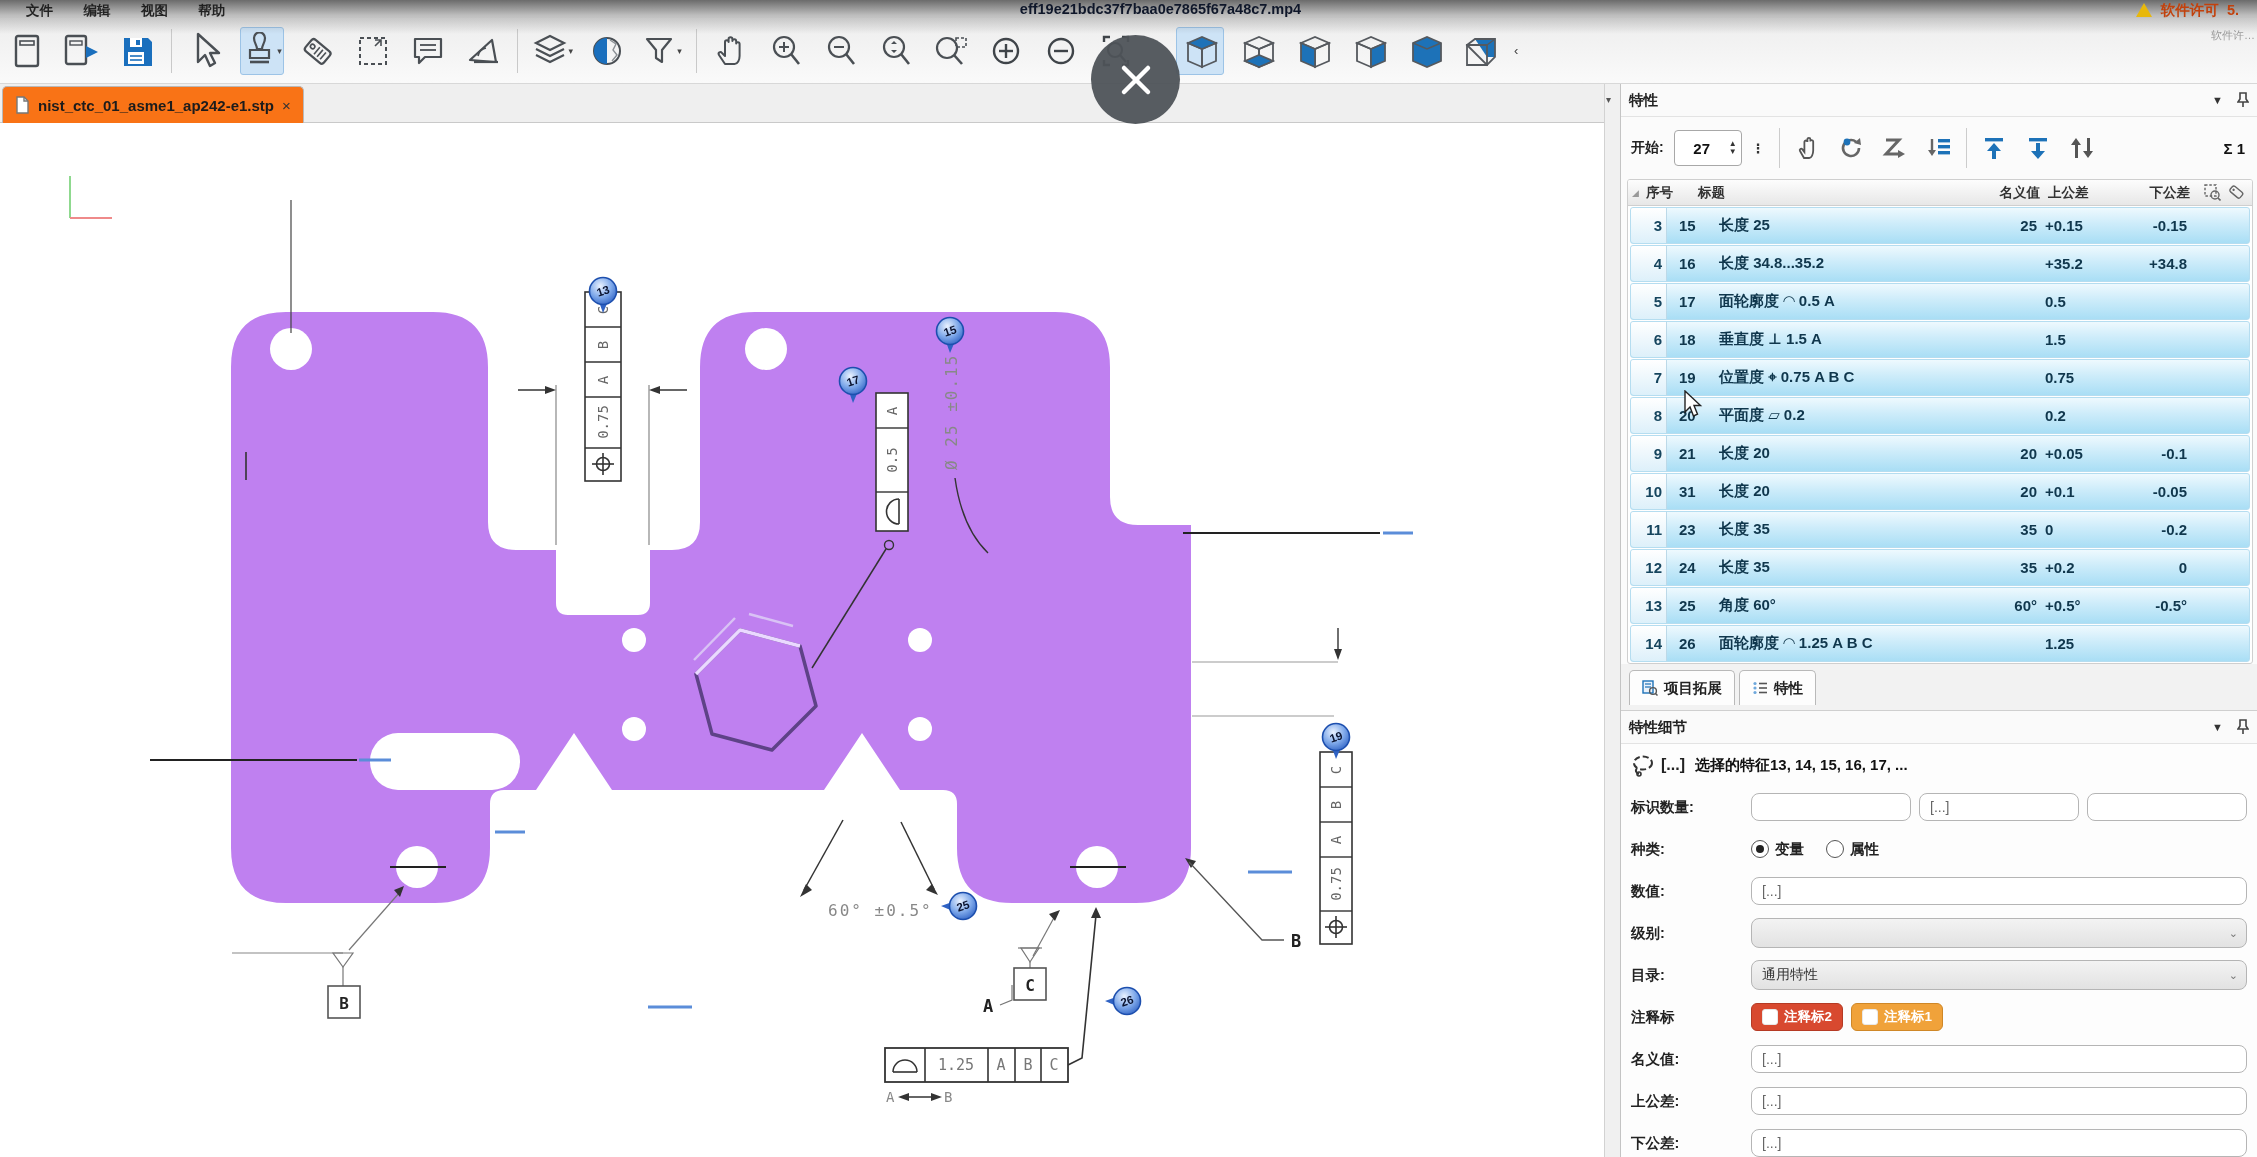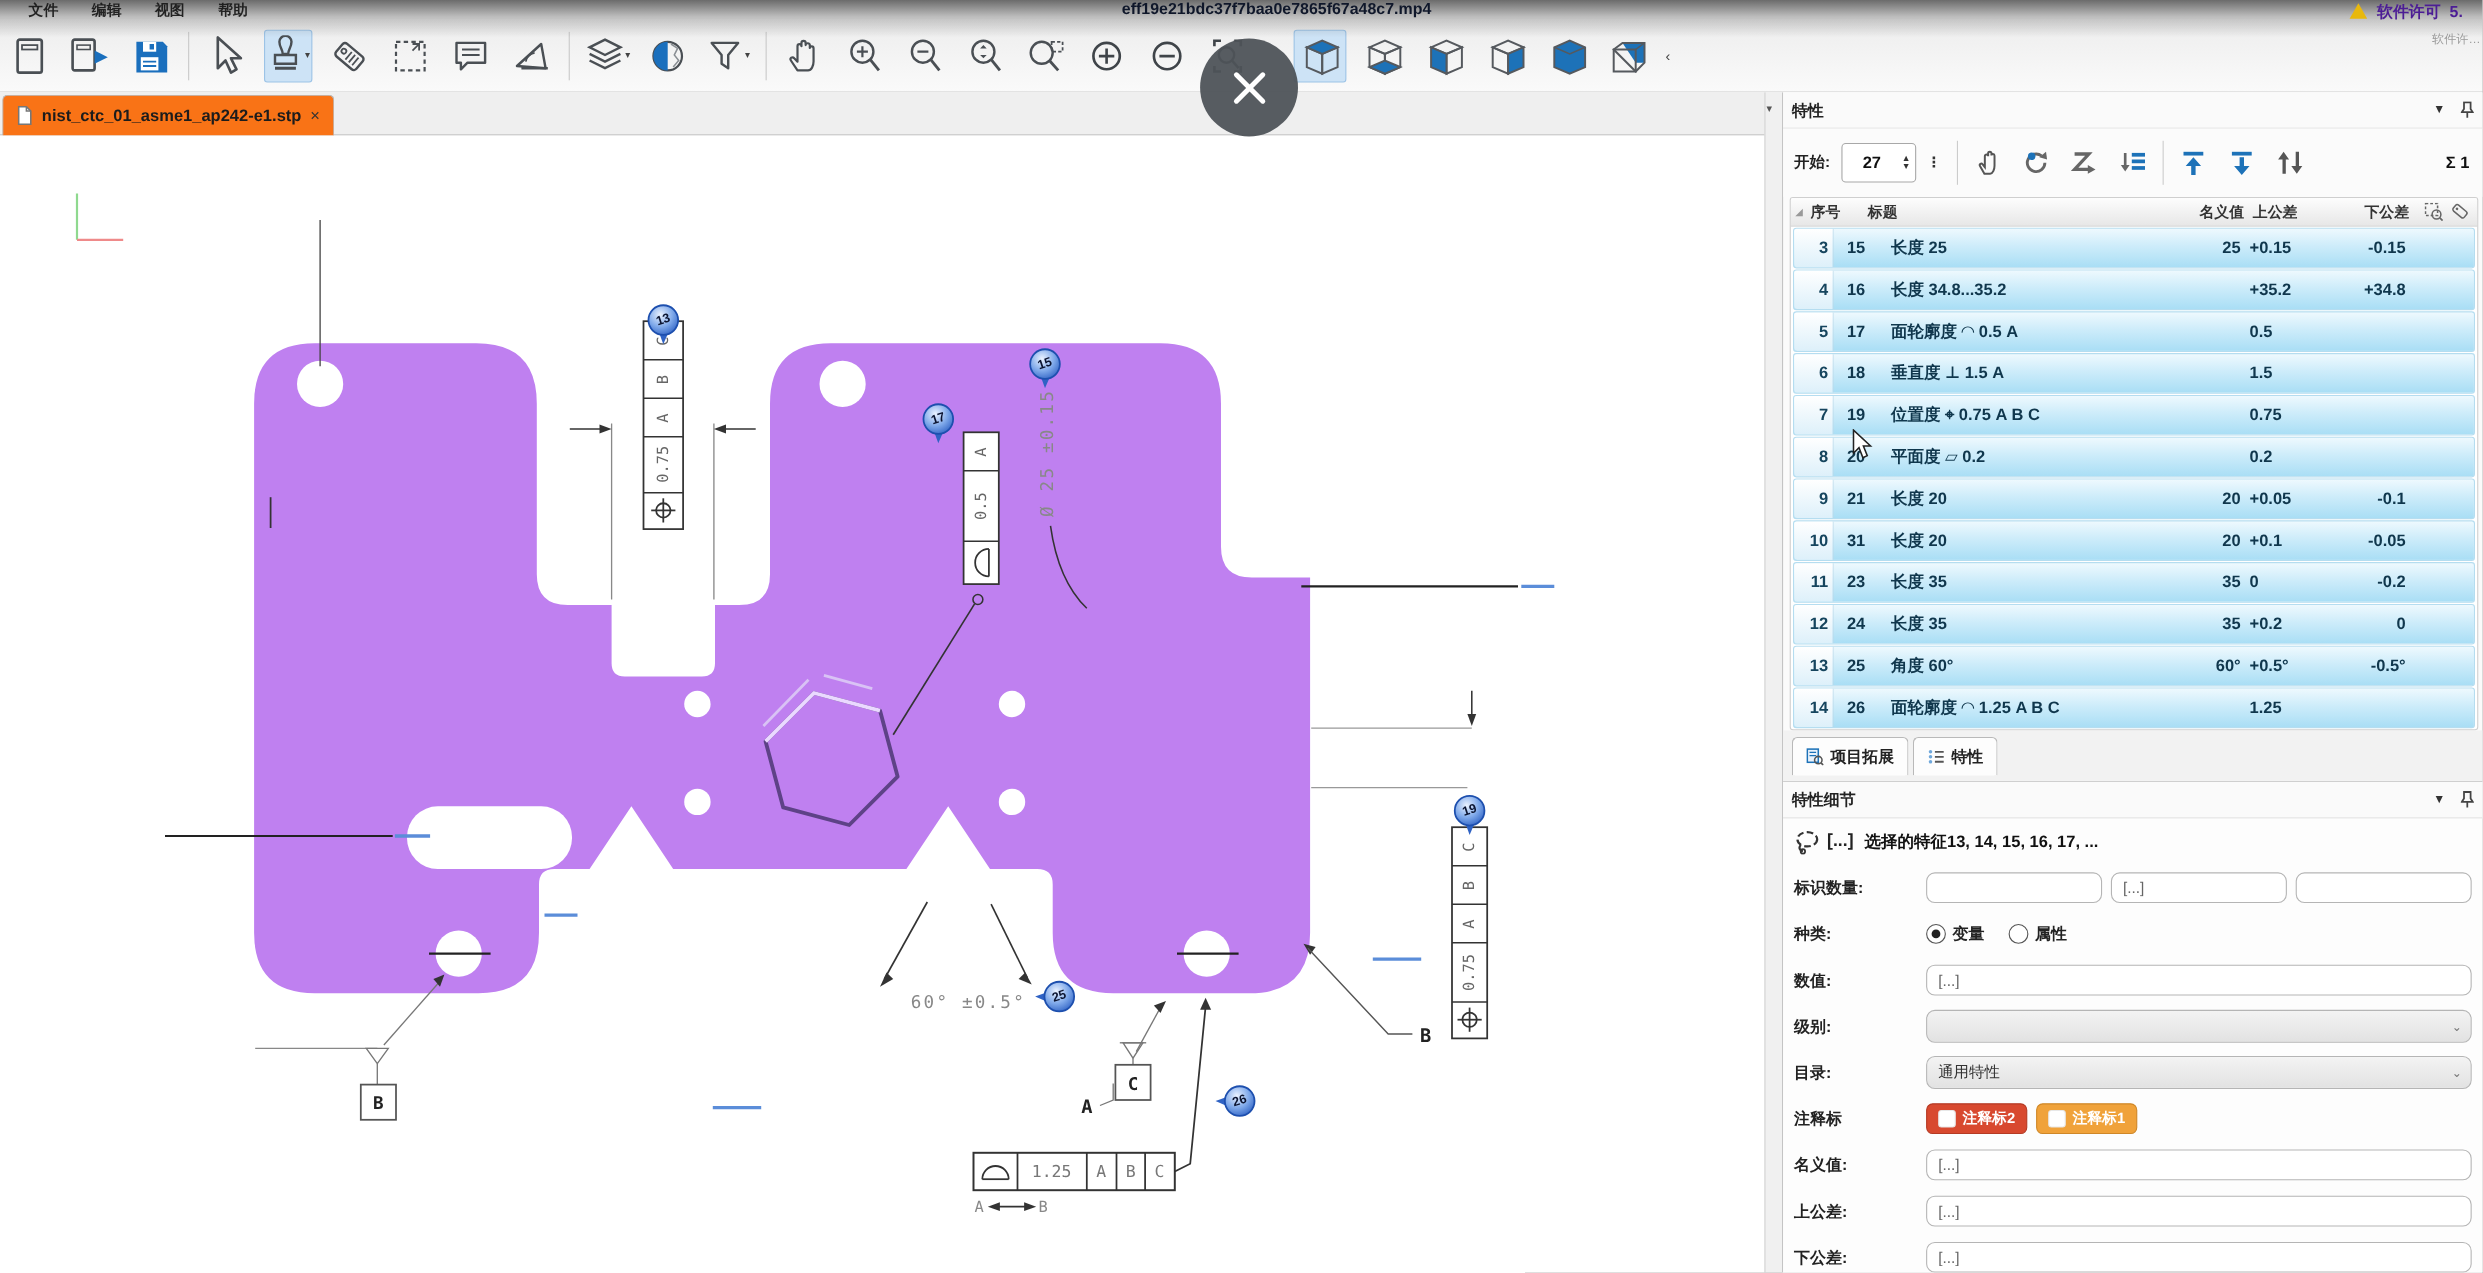--- a/index.html
+++ b/index.html
@@ -4,21 +4,21 @@
 <style>
   html,body{margin:0;padding:0;background:#888;}
   .app{position:relative;width:2257px;height:1157px;background:#fff;overflow:hidden;
        font-family:"Liberation Sans","DejaVu Sans",sans-serif;color:#222;}
   
   .menubar{position:absolute;left:0;top:0;width:100%;height:18px;background:#e9e9e9;z-index:3;}
   .menu-item{position:relative;display:inline-block;margin-left:26px;font-size:13.5px;font-weight:bold;color:#1c1c1c;top:1px;}
   .top-fade{position:absolute;left:0;top:0;width:100%;height:34px;z-index:4;pointer-events:none;
             background:linear-gradient(180deg,rgba(30,30,30,.62) 0%,rgba(60,60,60,.25) 45%,rgba(120,120,120,0) 100%);}
   .video-title{position:absolute;left:0;top:1px;width:100%;text-align:center;font-size:14.5px;font-weight:bold;color:#0f172a;z-index:5;padding-left:32px;}
-  .license{position:absolute;right:18px;top:1px;z-index:5;font-size:14.5px;font-weight:bold;color:#4c1d95;}
+  .license{position:absolute;right:18px;top:1px;z-index:5;font-size:14.5px;font-weight:bold;color:#c2410c;}
   .warn-tri{display:inline-block;width:0;height:0;border-left:8px solid transparent;border-right:8px solid transparent;
             border-bottom:14px solid #e8b80c;vertical-align:-2px;margin-right:5px;}
   .license-faint{position:absolute;right:2px;top:28px;z-index:5;font-size:11px;color:#9a9a9a;}
   
   .toolbar{position:absolute;left:0;top:18px;width:100%;height:66px;z-index:2;
            background:linear-gradient(180deg,#ededed,#fafafa);border-bottom:1px solid #d8d8d8;
            display:flex;align-items:center;gap:13px;padding-left:6px;box-sizing:border-box;}
   .tbtn{width:42px;height:46px;display:flex;align-items:center;justify-content:center;flex:0 0 auto;}
   .tbtn.sel{background:#cde3f6;border:1px solid #9cc3e6;border-radius:3px;}
   .tsep{width:1px;height:44px;background:#c9c9c9;flex:0 0 auto;}

